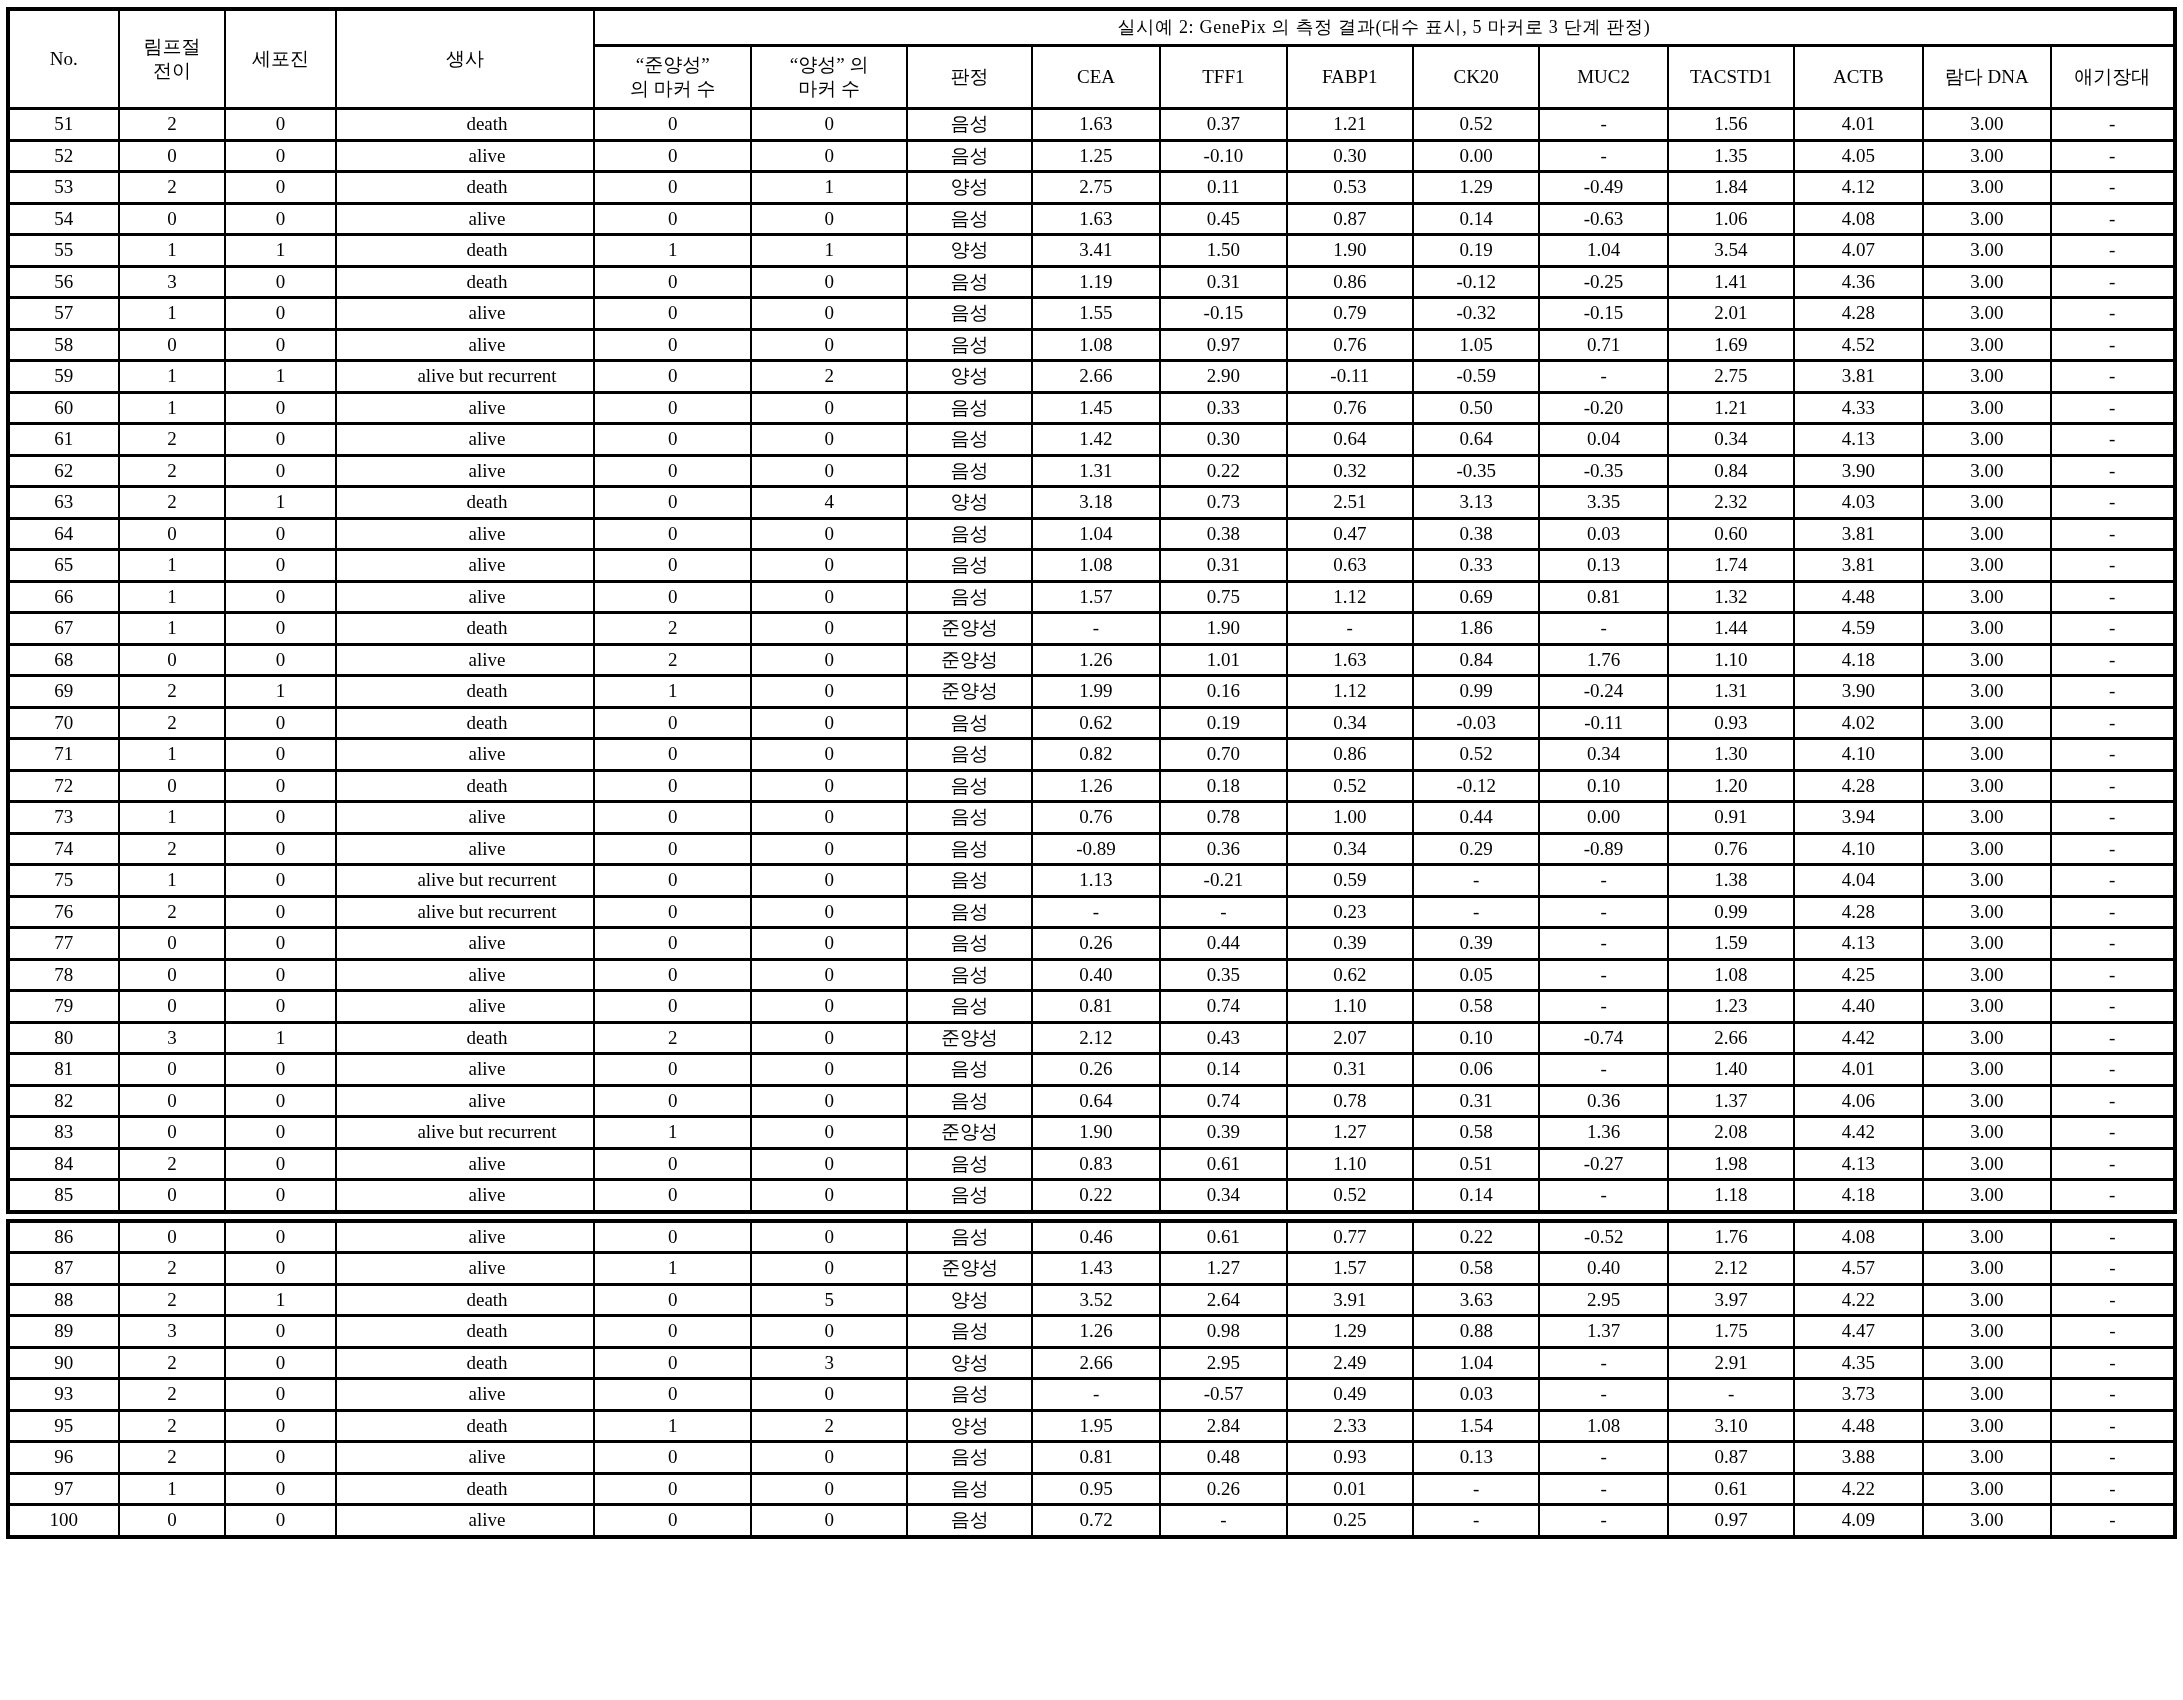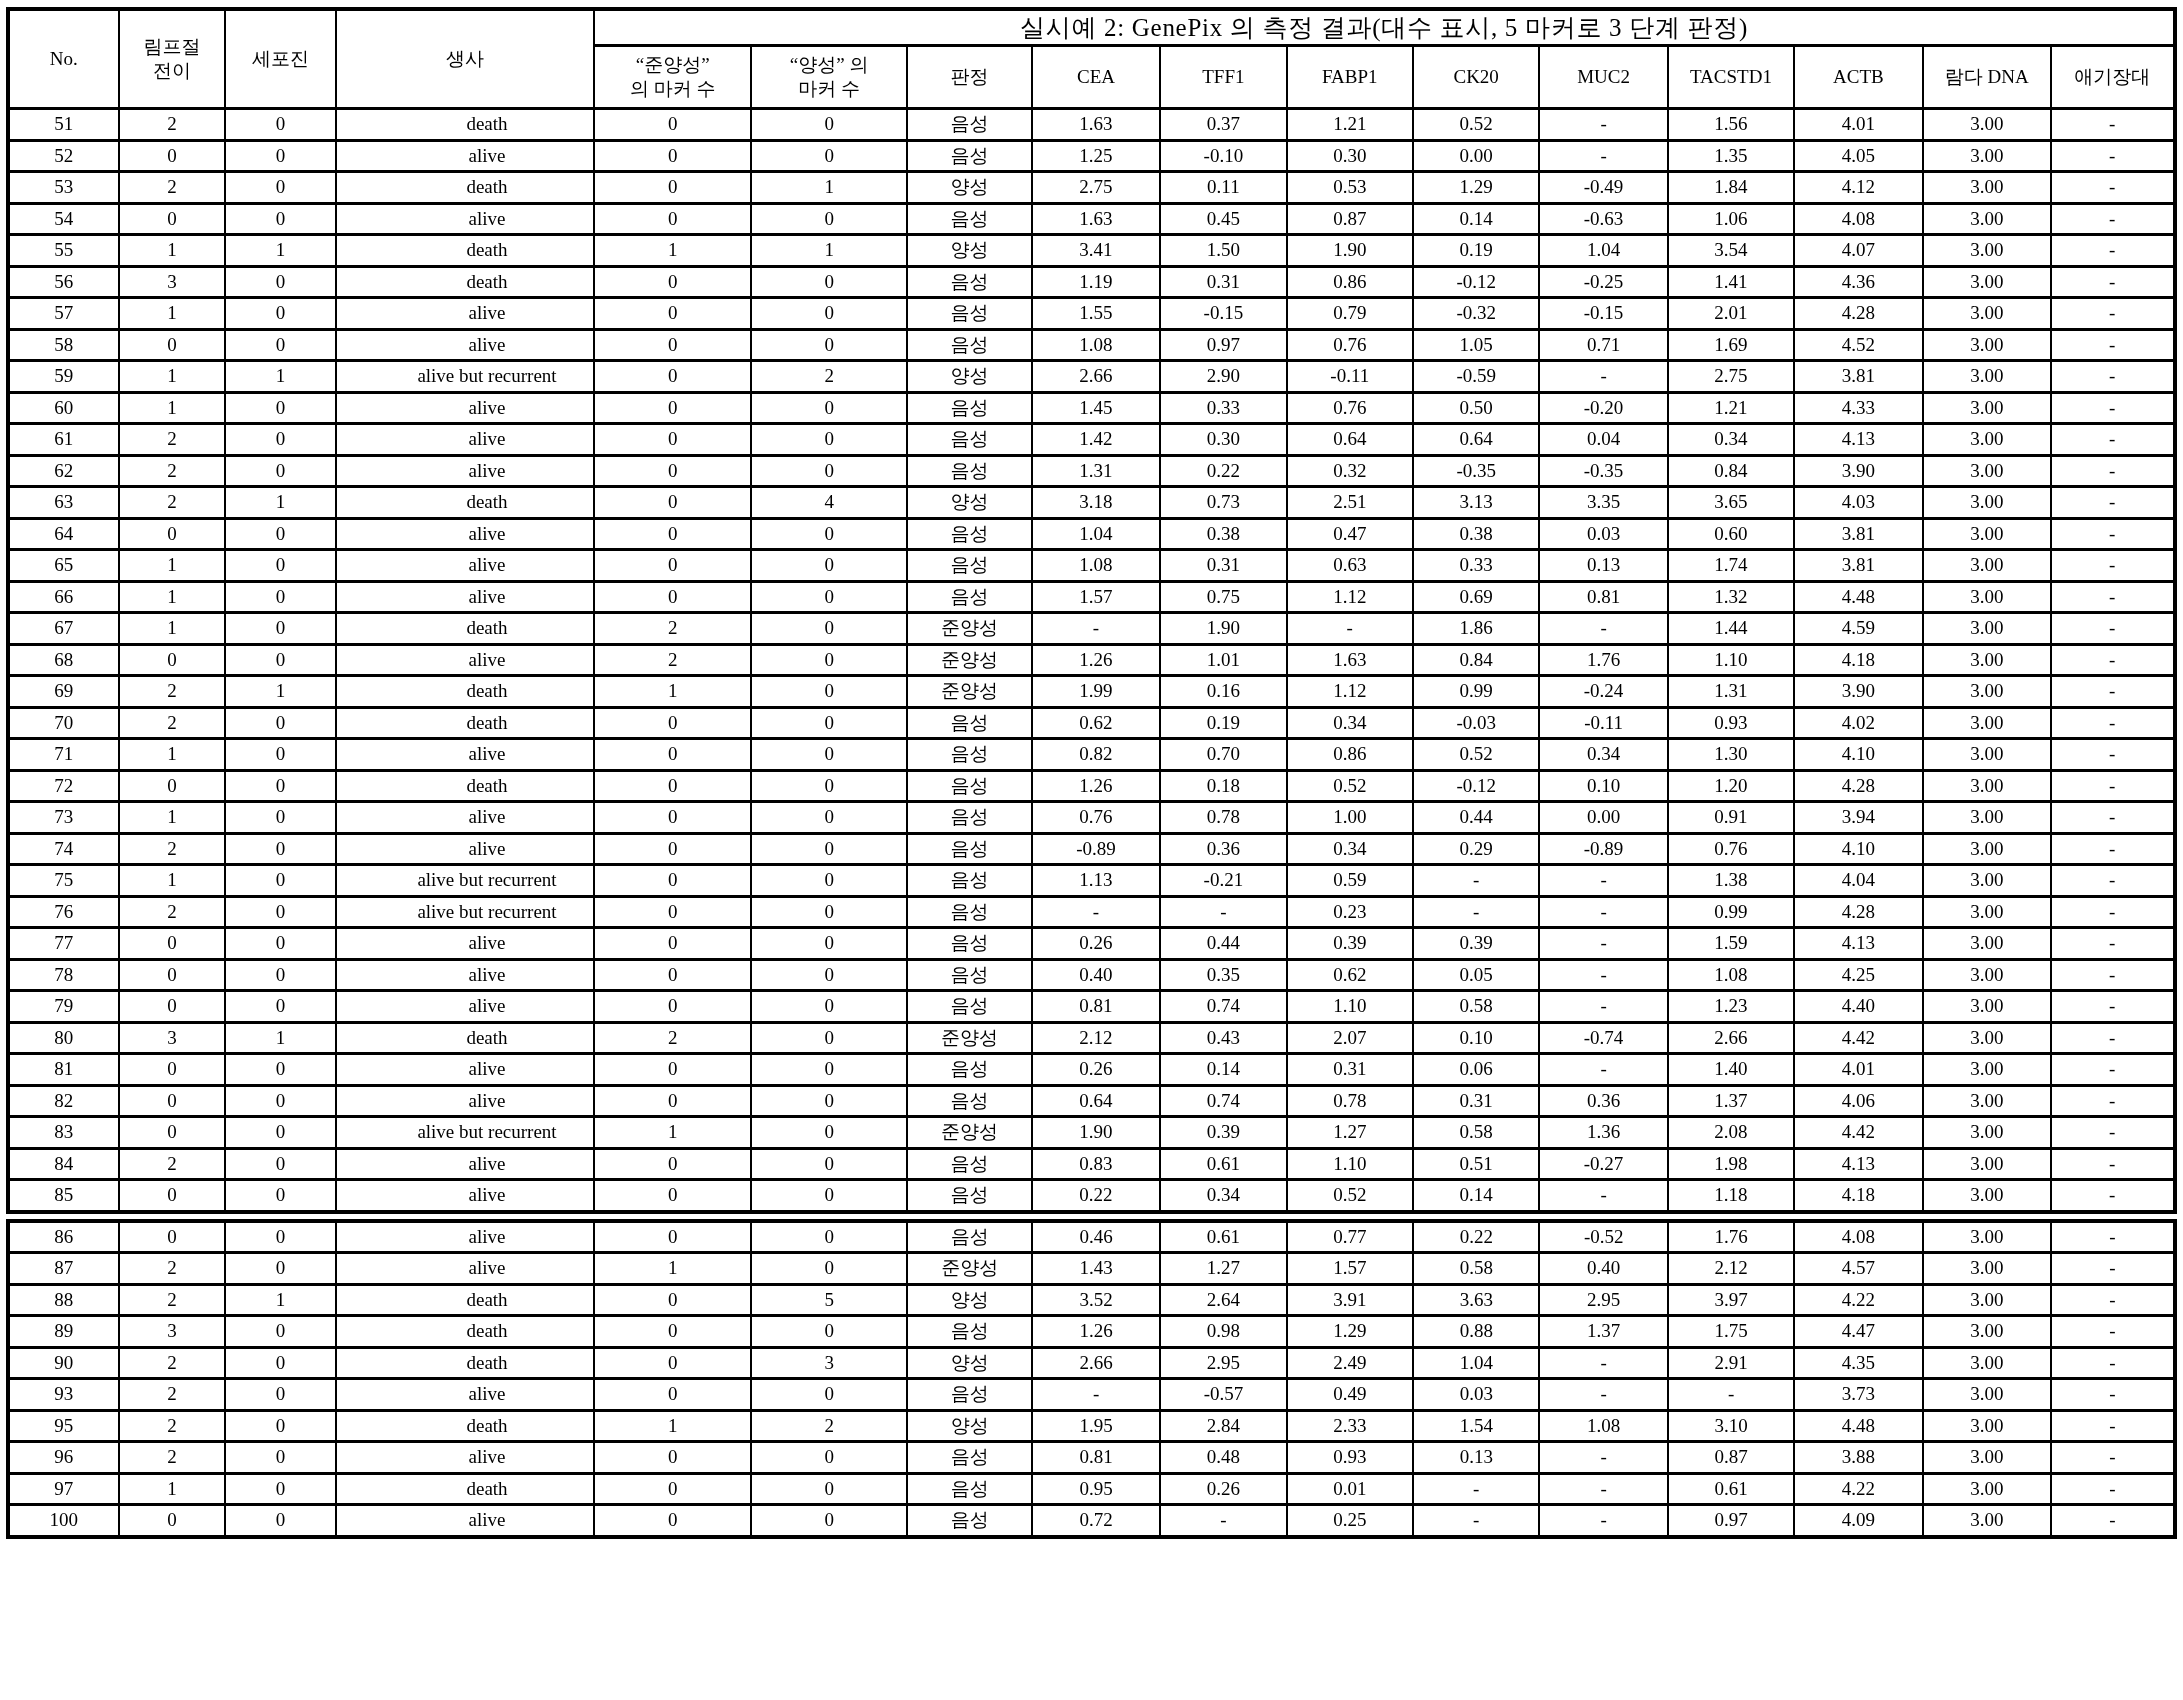--- a/index.html
+++ b/index.html
@@ -36,21 +36,21 @@
     font-size: 19px;
     line-height: 1.25;
     padding: 0;
     overflow: hidden;
     white-space: nowrap;
   }
   thead th { white-space: pre-line; }
   tr.title-row th.title-cell {
     height: 33px;
     border-bottom: 2.1px solid #000;
-    font-size: 25px;
+    font-size: 18px;
     letter-spacing: 0.7px;
   }
   tr.subhead-row th { height: 60px; }
   thead th.span2 { border-bottom: 3.5px solid #000; }
   tbody td { height: 28.5px; }
   tbody td.survival { letter-spacing: 0px; padding-left: 44px; }
 </style>
 </head>
 <body>
 
@@ -324,21 +324,21 @@
           <td>1</td>
           <td class="survival">death</td>
           <td>0</td>
           <td>4</td>
           <td>양성</td>
           <td>3.18</td>
           <td>0.73</td>
           <td>2.51</td>
           <td>3.13</td>
           <td>3.35</td>
-          <td>3.65</td>
+          <td>2.32</td>
           <td>4.03</td>
           <td>3.00</td>
           <td>-</td>
         </tr>
         <tr>
           <td>64</td>
           <td>0</td>
           <td>0</td>
           <td class="survival">alive</td>
           <td>0</td>

